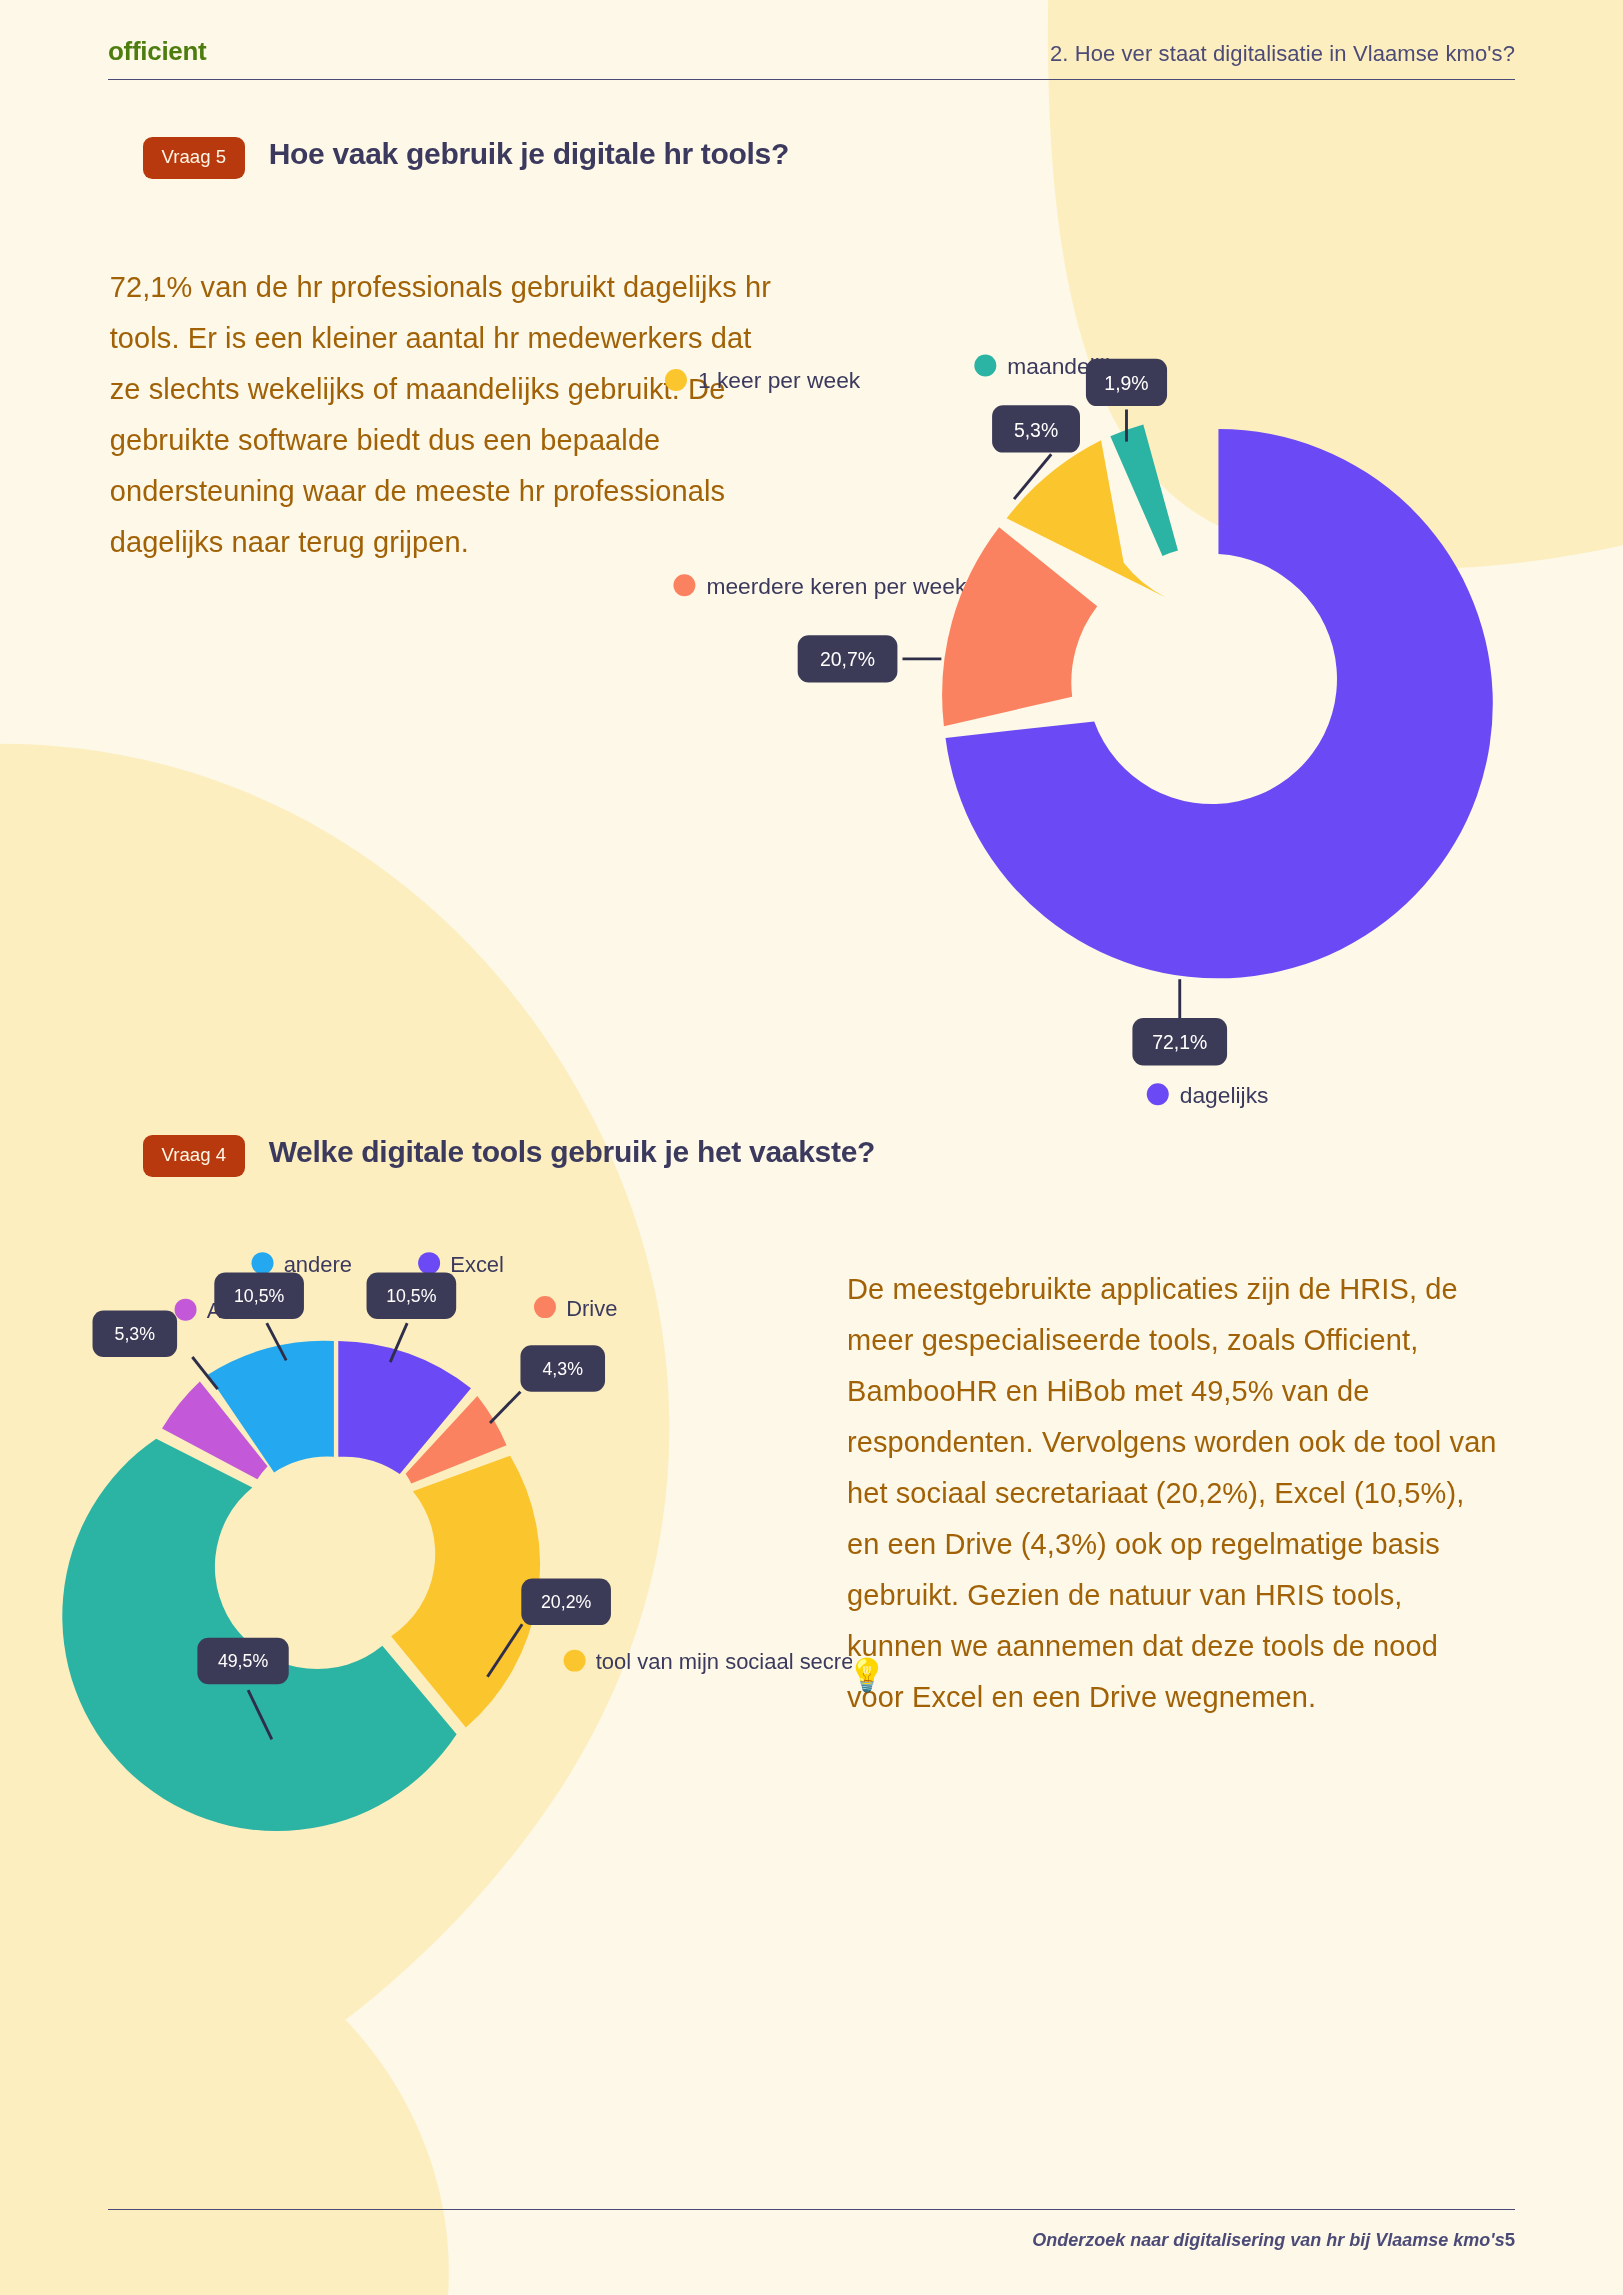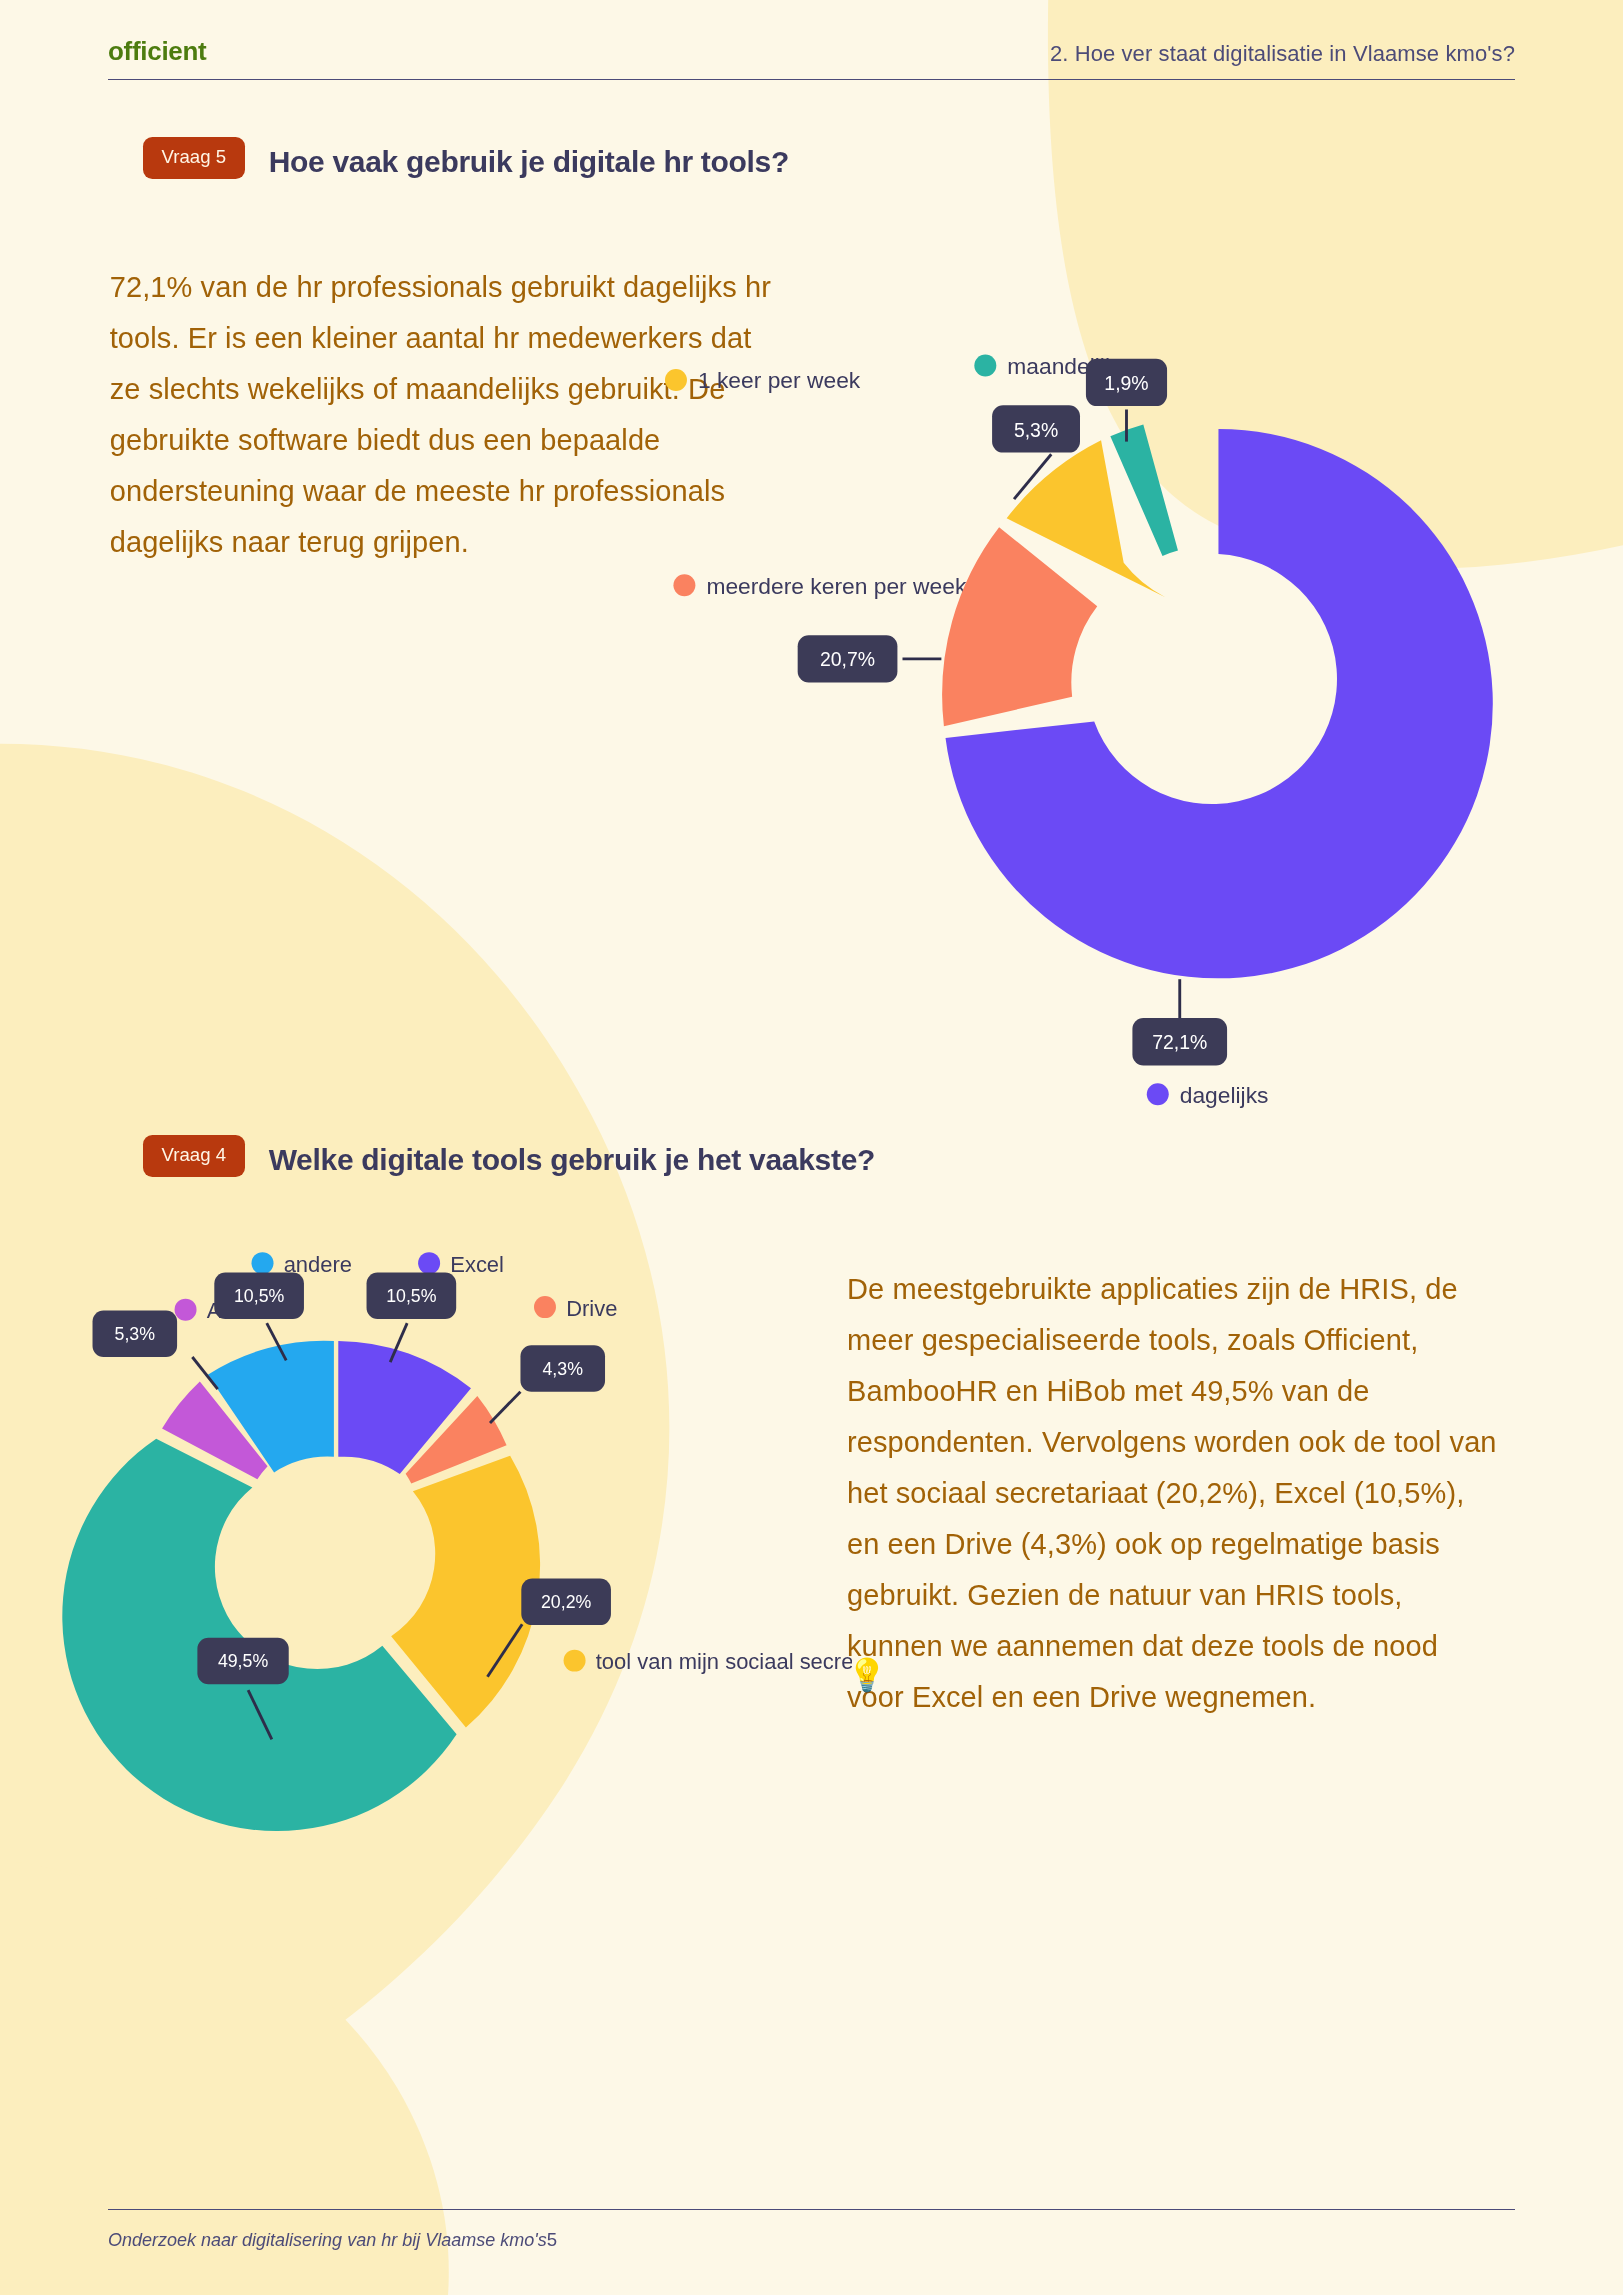--- a/index.html
+++ b/index.html
@@ -53,21 +53,21 @@
   }
   .header-title {
     font-size: 22px;
     color: #4C4B78;
     letter-spacing: 0.1px;
   }
 
   
   .q-head {
     display: flex;
-    align-items: flex-end;
+    align-items: flex-start;
     gap: 24px;
     padding-left: 35px;
   }
   .q-badge {
     background: #B8390E;
     color: #FFF6E6;
     font-size: 18.6px;
     padding: 11px 18.6px 12.7px;
     border-radius: 9.3px;
     white-space: nowrap;
@@ -119,21 +119,22 @@
   
   .footer {
     position: absolute;
     left: 108px;
     right: 108px;
     bottom: 44px;
     border-top: 1.7px solid #4C4B78;
     padding-top: 18.6px;
     display: flex;
     align-items: center;
-    justify-content: flex-start;
+    justify-content: flex-end;
+    font-weight: bold;
   }
   .footer-text {
     font-size: 18px;
     font-style: italic;
     color: #4C4B78;
   }
   .footer-page { font-size: 18.6px; color: #4C4B78; }
 
   
   .legend-text { font-family: "Liberation Sans", sans-serif; font-size: 27px; fill: #3B3A5E; }

